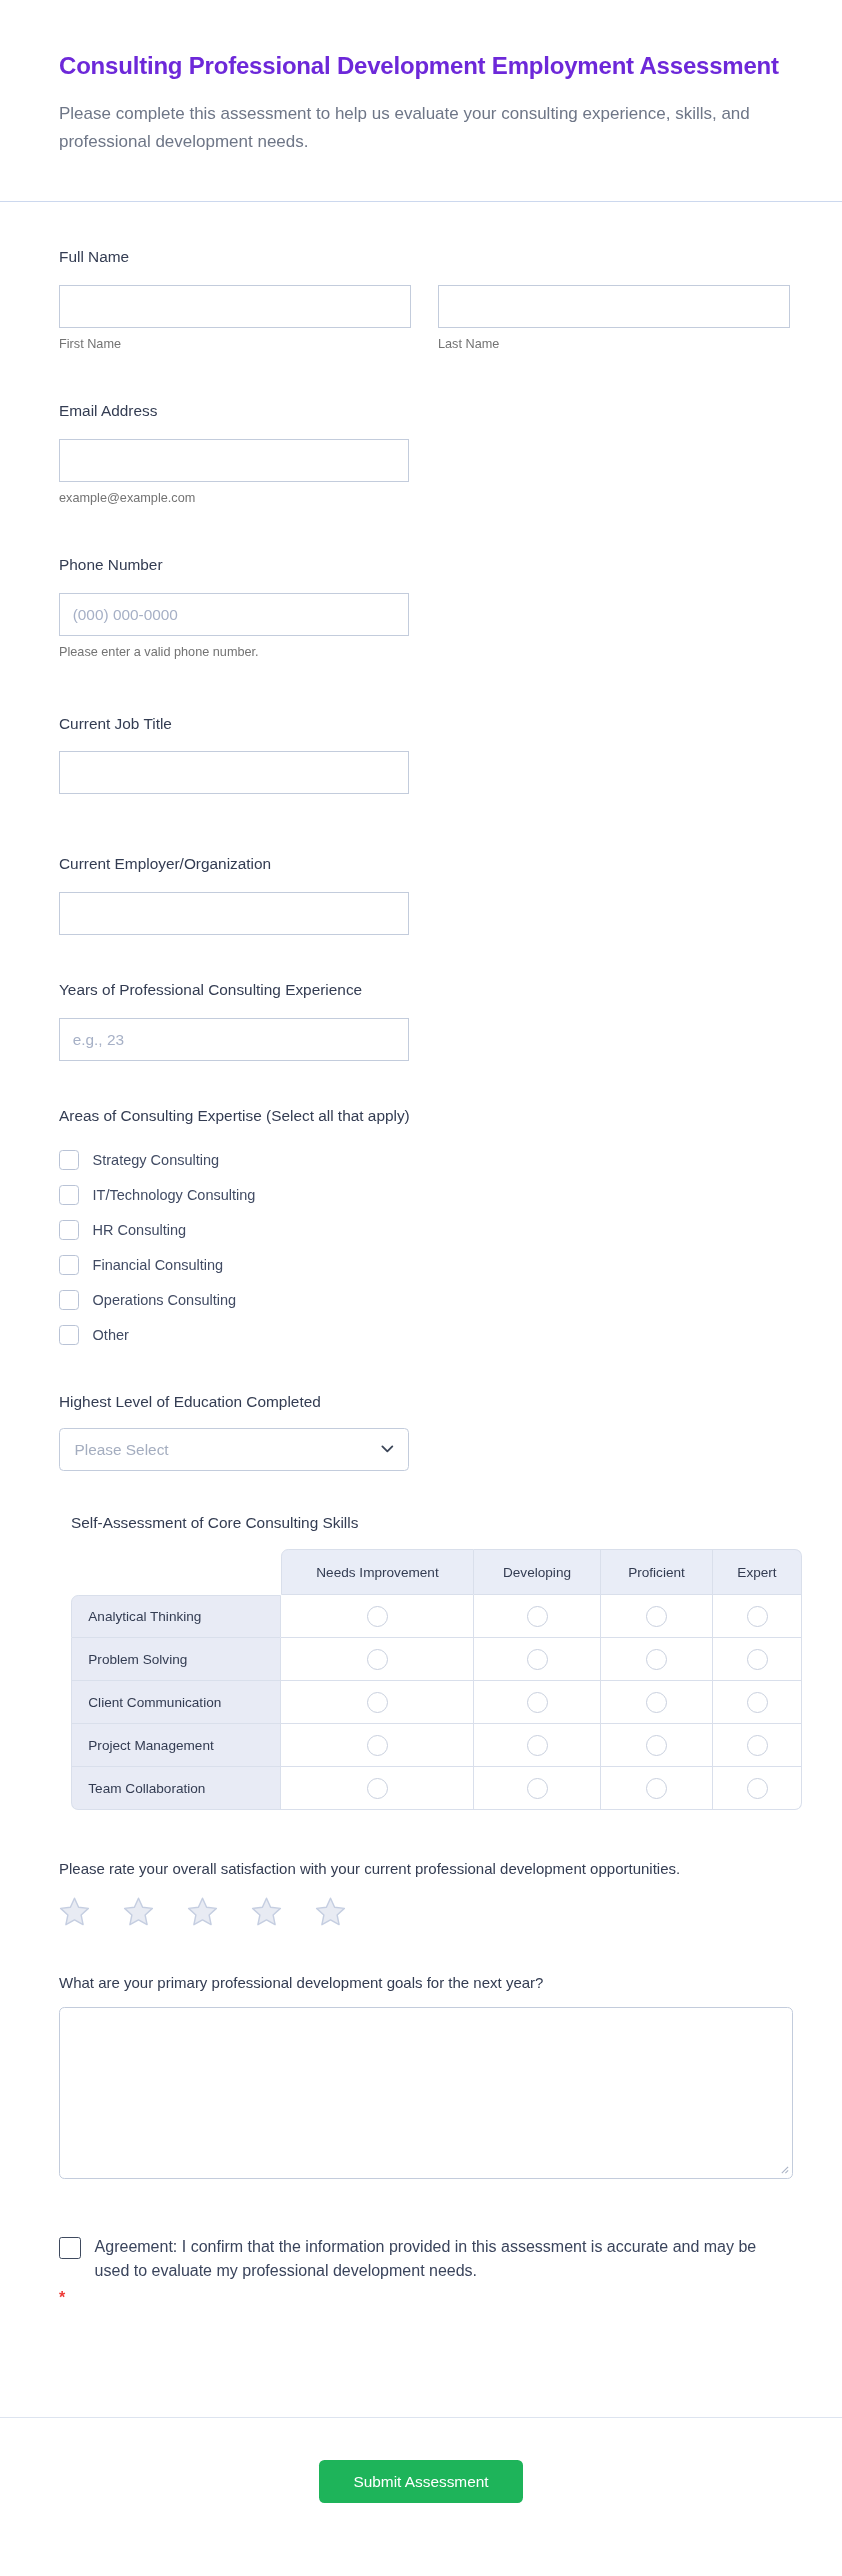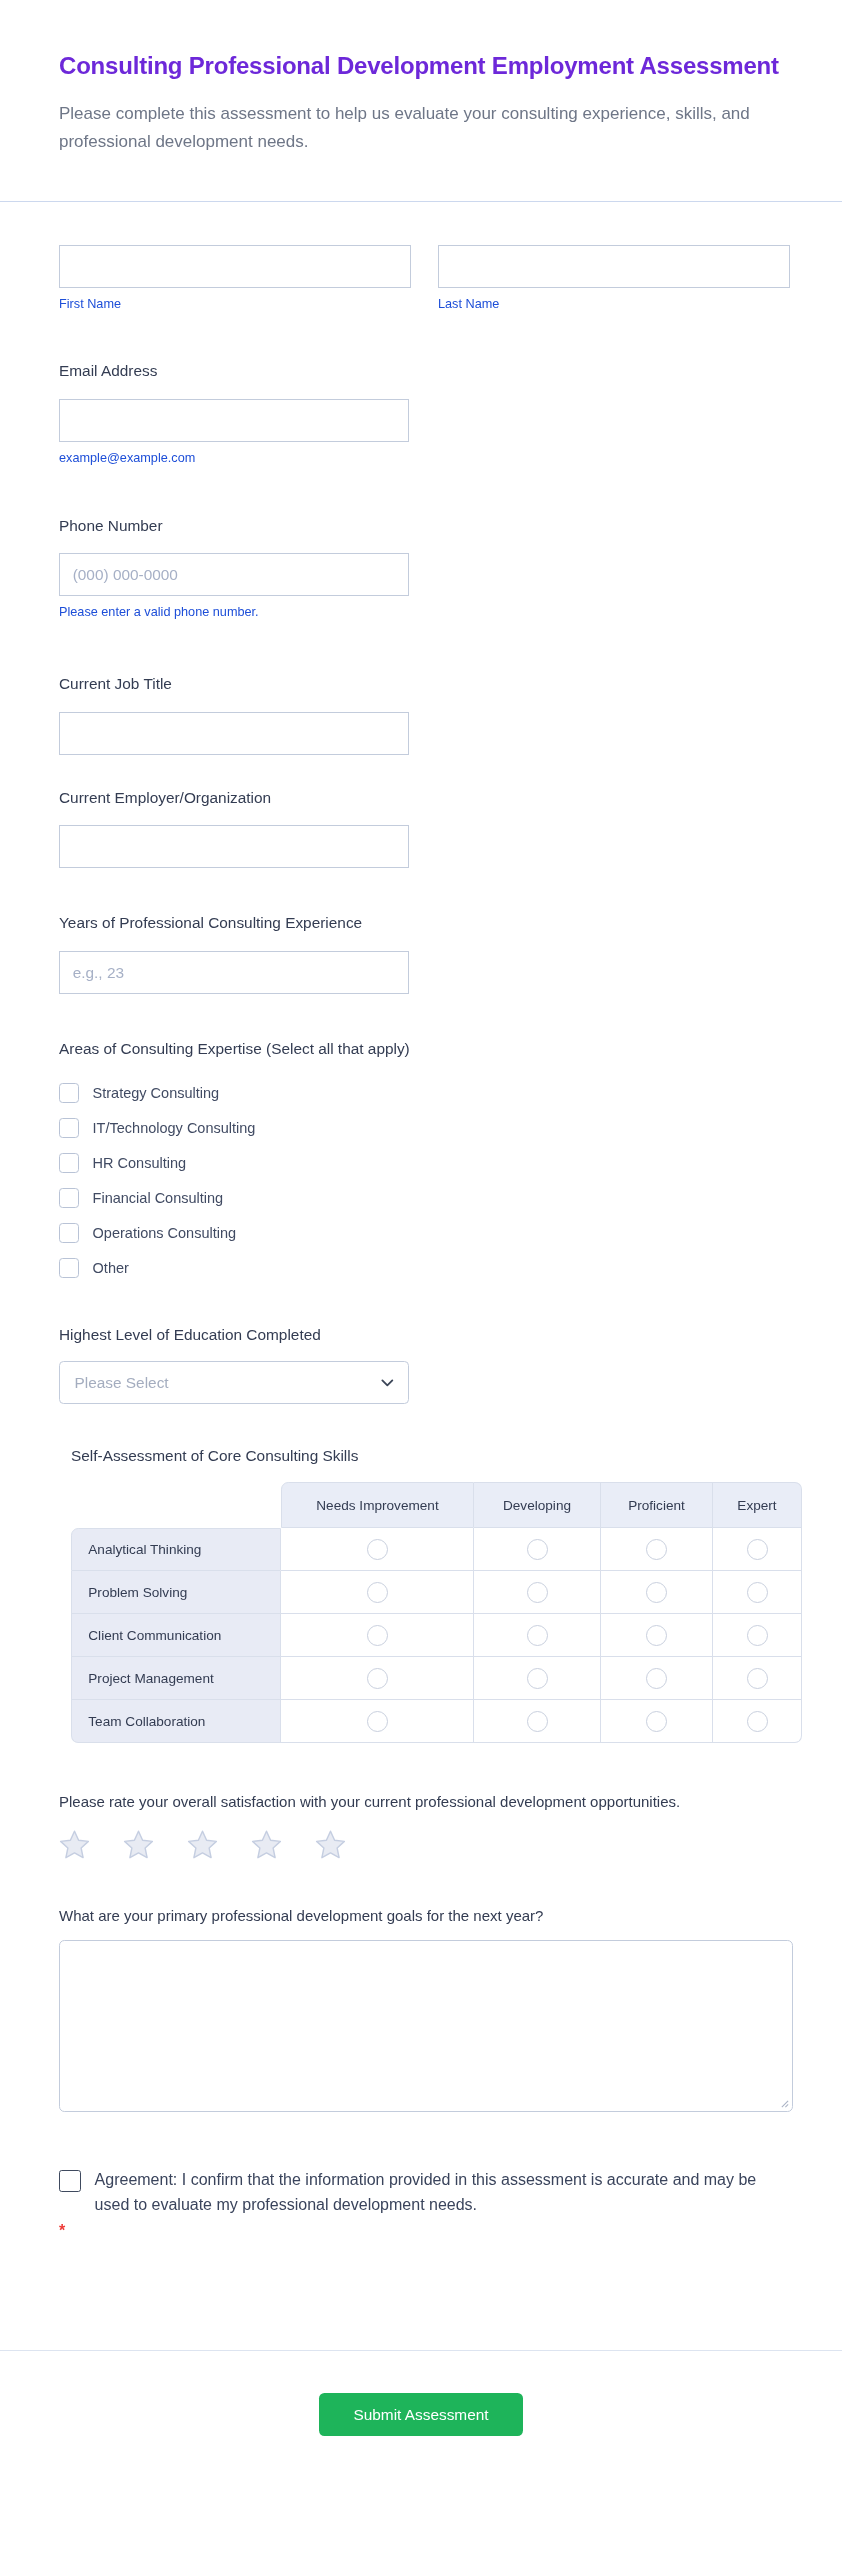--- a/index.html
+++ b/index.html
@@ -16,21 +16,21 @@
   .form-body { padding:0 50px 54px 59px; }
   .field { margin-top:47px; }
   .field.first { margin-top:43px; }
   .f-label { font-size:15.4px; line-height:23.5px; font-weight:500; color:#333c52; }
   .input, .t-input {
     margin-top:16.3px; height:43px; width:350px; background:#fff;
     border:0.9px solid #c3ccdc; border-radius:0; padding:0 12.7px;
     font-size:15.4px; color:#313a50; font-family:inherit; outline:none; display:block;
   }
   .input::placeholder, .t-input::placeholder { color:#a6b0c6; opacity:1; }
-  .sublabel { margin-top:9px; font-size:12.7px; line-height:15.4px; color:#1d4ed8; font-weight:400; }
+  .sublabel { margin-top:9px; font-size:12.7px; line-height:15.4px; color:#737373; font-weight:400; }
 
   .name-row { display:flex; gap:27px; margin-top:16.3px; }
   .name-col { width:352px; }
   .name-col .t-input { width:352px; margin-top:0; }
 
   
   .cb-group { margin-top:14.5px; }
   .cb-row { display:flex; align-items:center; height:35px; cursor:pointer; }
   .cb { width:20px; height:20px; border:0.9px solid #b9c3d6; border-radius:3.6px; background:#fff; flex:0 0 auto; }
   .cb-label { margin-left:13.6px; font-size:14.5px; color:#414b63; }
@@ -87,20 +87,21 @@
 <div class="page">
 
   <div class="form-header">
     <h1 class="form-title">Consulting Professional Development Employment Assessment</h1>
     <p class="form-subtitle">Please complete this assessment to help us evaluate your consulting experience, skills, and professional development needs.</p>
   </div>
 
   <div class="form-body">
 
     <div class="field first">
+      <div class="f-label">Full Name</div>
       <div class="name-row">
         <div class="name-col">
           <input class="t-input" type="text" style="">
           <div class="sublabel">First Name</div>
         </div>
         <div class="name-col">
           <input class="t-input" type="text" style="">
           <div class="sublabel">Last Name</div>
         </div>
       </div>
@@ -116,21 +117,21 @@
       <div class="f-label">Phone Number</div>
       <input class="input" type="text" placeholder="(000) 000-0000" style="">
       <div class="sublabel">Please enter a valid phone number.</div>
     </div>
 
     <div class="field" style="margin-top:51px;">
       <div class="f-label">Current Job Title</div>
       <input class="input" type="text" style="">
     </div>
 
-    <div class="field" style="margin-top:31px;">
+    <div class="field" style="margin-top:58px;">
       <div class="f-label">Current Employer/Organization</div>
       <input class="input" type="text" style="">
     </div>
 
     <div class="field" style="margin-top:43px;">
       <div class="f-label">Years of Professional Consulting Experience</div>
       <input class="input" type="text" placeholder="e.g., 23" style="">
     </div>
 
     <div class="field" style="margin-top:43px;">

